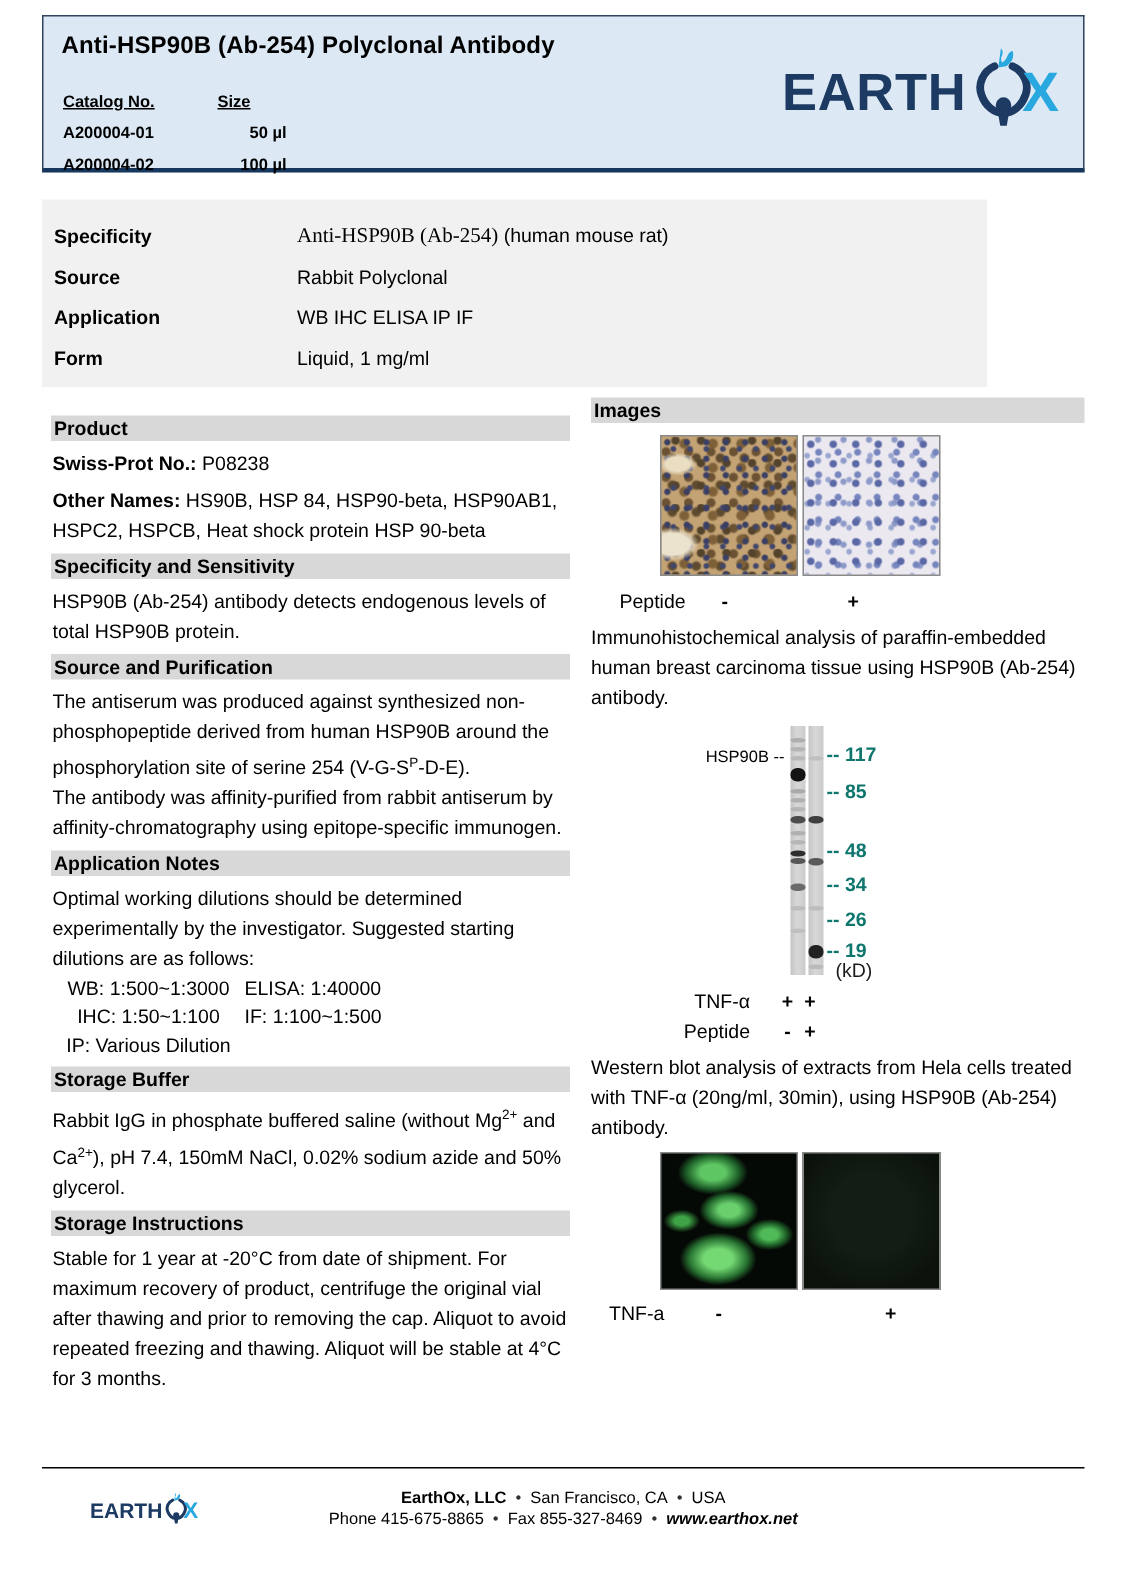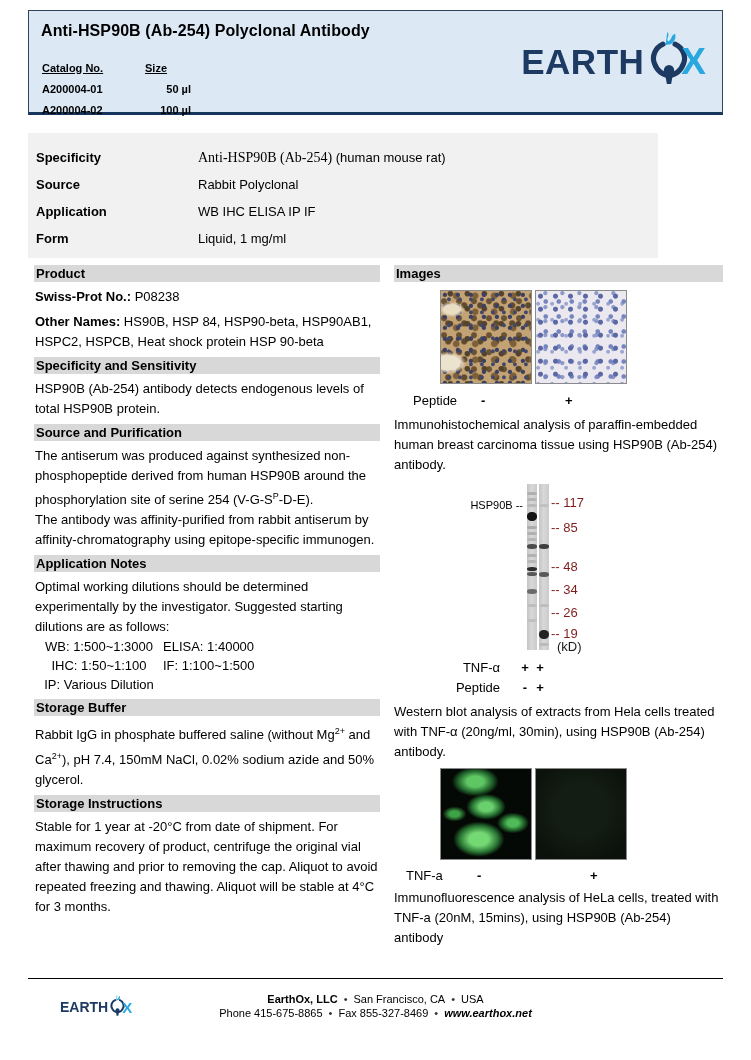--- a/index.html
+++ b/index.html
@@ -68,21 +68,21 @@
   .sign-row .rl { font-weight:normal; }
   .caption { font-size:13px; line-height:20px; margin-top:8px; }
 
   
   .wb-fig { position:relative; height:175px; margin-top:4px; }
   .wb-label { position:absolute; left:0; top:20px; width:129px; text-align:right; font-size:11px; }
   .wb-lane { position:absolute; top:5px; width:10px; height:166px;
     background:linear-gradient(90deg,#c4c4c4,#d8d8d8 45%,#cbcbcb); }
   .lane1 { left:133px; } .lane2 { left:145px; }
   .band { position:absolute; left:0; right:0; border-radius:45%; }
-  .mk { position:absolute; left:157px; font-size:13px; color:#7f1d1d; }
+  .mk { position:absolute; left:157px; font-size:13px; color:#0f766e;font-weight:bold; }
   .kd { position:absolute; left:163px; font-size:13px; color:#1a1a1a; }
   .wb-row { position:relative; height:14px; margin-top:6px; font-size:13px; }
   .wb-row .wl { position:absolute; left:0; top:0; width:106px; text-align:right; }
   .wb-row .s1 { position:absolute; left:125px; width:12px; text-align:center; font-weight:bold; }
   .wb-row .s2 { position:absolute; left:140px; width:12px; text-align:center; font-weight:bold; }
 
   
   .if-left { background-color:#050905;
     background-image:
       radial-gradient(ellipse 30px 19px at 38% 14%, #5ec763 0 28%, #1e5f29 58%, rgba(0,0,0,0) 78%),
@@ -153,21 +153,21 @@
     </div>
     <div class="info-row">
       <div class="lbl">Form</div>
       <div>Liquid, 1 mg/ml</div>
     </div>
   </div>
 
   <div class="columns">
 
     <div class="col-left">
-      <div class="sec-hdr" style="margin-top:0;">Product</div>
+      <div class="sec-hdr" style="margin-top:12px;">Product</div>
       <p class="body-p"><b>Swiss-Prot No.:</b><span> P08238</span></p>
       <p class="body-p"><b>Other Names:</b><span> HS90B, HSP 84, HSP90-beta, HSP90AB1, HSPC2, HSPCB, Heat shock protein HSP 90-beta</span></p>
 
       <div class="sec-hdr">Specificity and Sensitivity</div>
       <p class="body-p">HSP90B (Ab-254) antibody detects endogenous levels of total HSP90B protein.</p>
 
       <div class="sec-hdr">Source and Purification</div>
       <p class="body-p" style="margin-bottom:0;"><span>The antiserum was produced against synthesized non-phosphopeptide derived from human HSP90B around the phosphorylation site of serine 254 (V-G-S</span><sup>P</sup><span>-D-E).</span></p>
       <p class="body-p" style="margin-top:0;">The antibody was affinity-purified from rabbit antiserum by affinity-chromatography using epitope-specific immunogen.</p>
 
@@ -256,21 +256,20 @@
 
       <div class="fig-panels" style="margin-top:6px;">
         <div class="panel if-left" style="height:92px;"></div>
         <div class="panel if-right" style="height:92px;"></div>
       </div>
       <div class="sign-row" style="margin-top:8px;">
         <span class="rl" style="left:12px;">TNF-a</span>
         <span style="left:83px;">-</span>
         <span style="left:196px;">+</span>
       </div>
-      <p class="caption" style="margin-top:6px;"><span>Immunofluorescence analysis of HeLa cells, treated with</span><br><span>TNF-a (20nM, 15mins), using HSP90B (Ab-254) antibody</span></p>
     </div>
   </div>
 
   <div class="footer">
     <div class="f-logo">
       <span class="earth">EARTH</span>
       <svg width="15" height="21" viewBox="0 0 44 62">
         <path d="M20 1 c4 4 -2 7 1 11 c5 -3 3 -7 8 -9 c2 6 -2 10 -5 12 l-6 1 z" fill="#29a8e0"></path>
         <path d="M15 15 C6 19 2 29 5 37 c3 9 10 14 17 14 c7 0 14 -5 17 -14 c3 -8 -1 -18 -10 -22" fill="none" stroke="#1d3a63" stroke-width="6" stroke-linecap="round"></path>
         <circle cx="22" cy="45" r="6" fill="#1d3a63"></circle>

